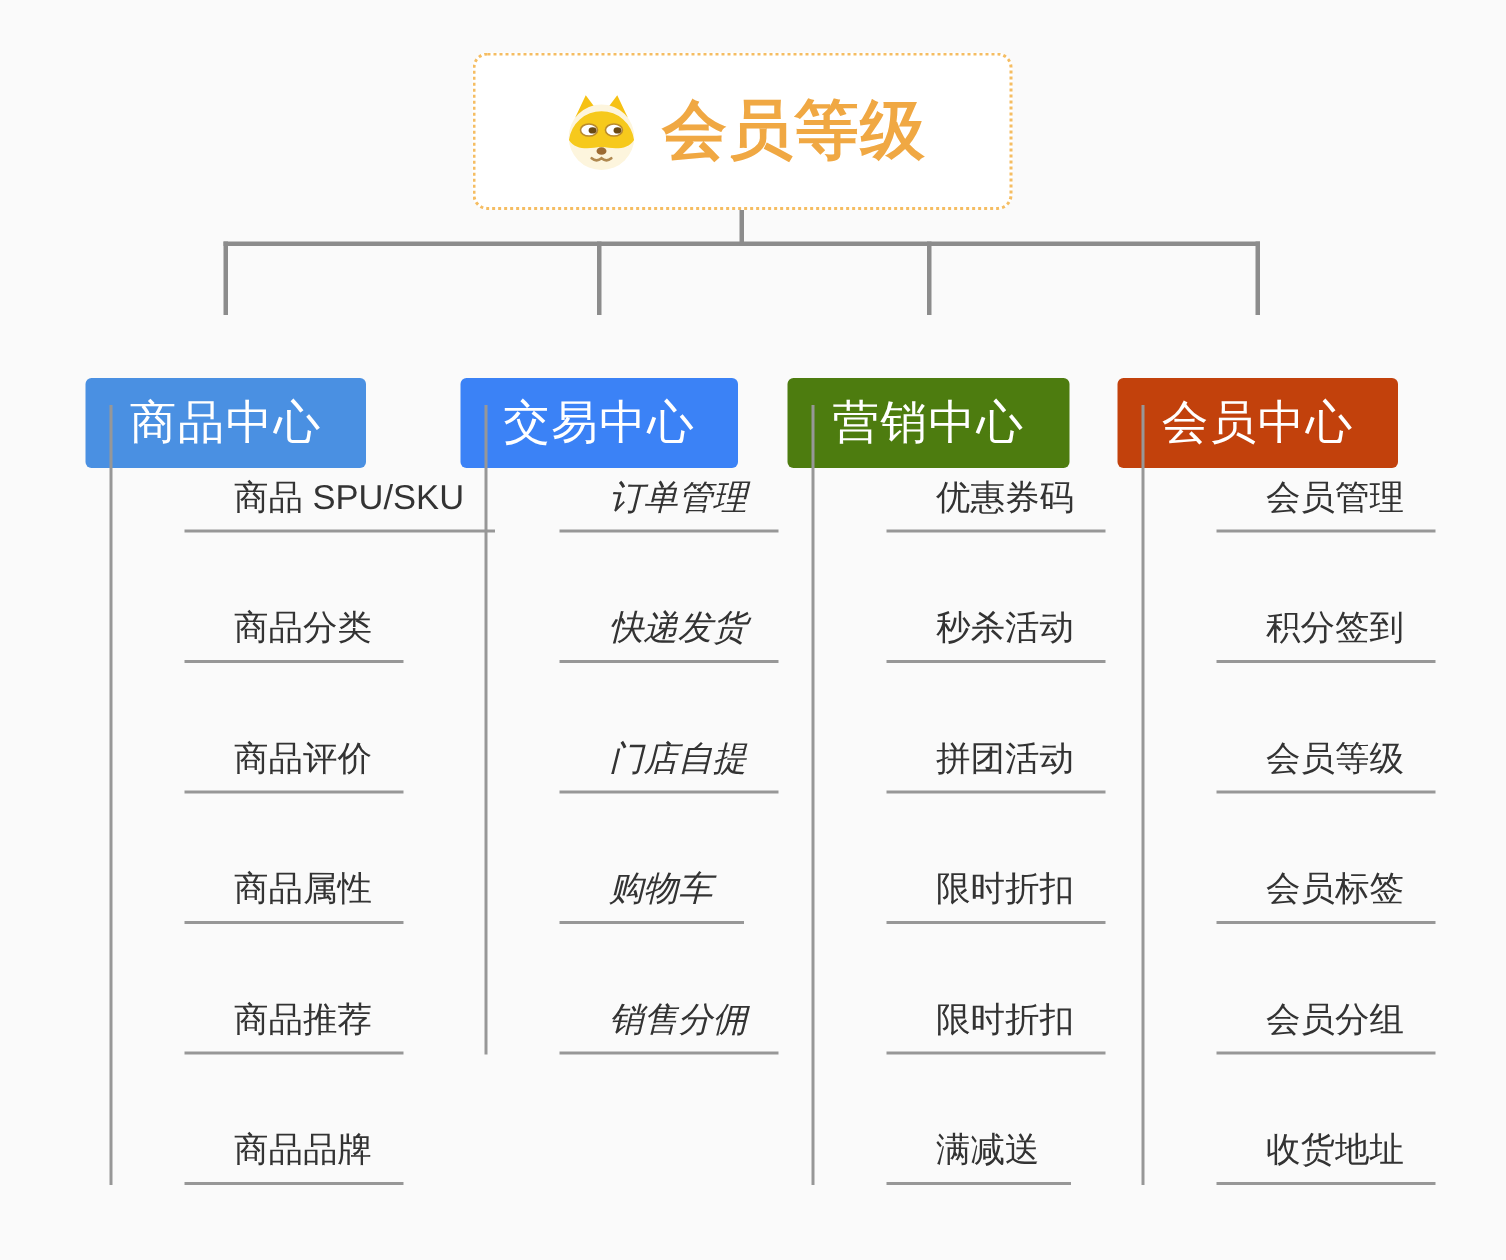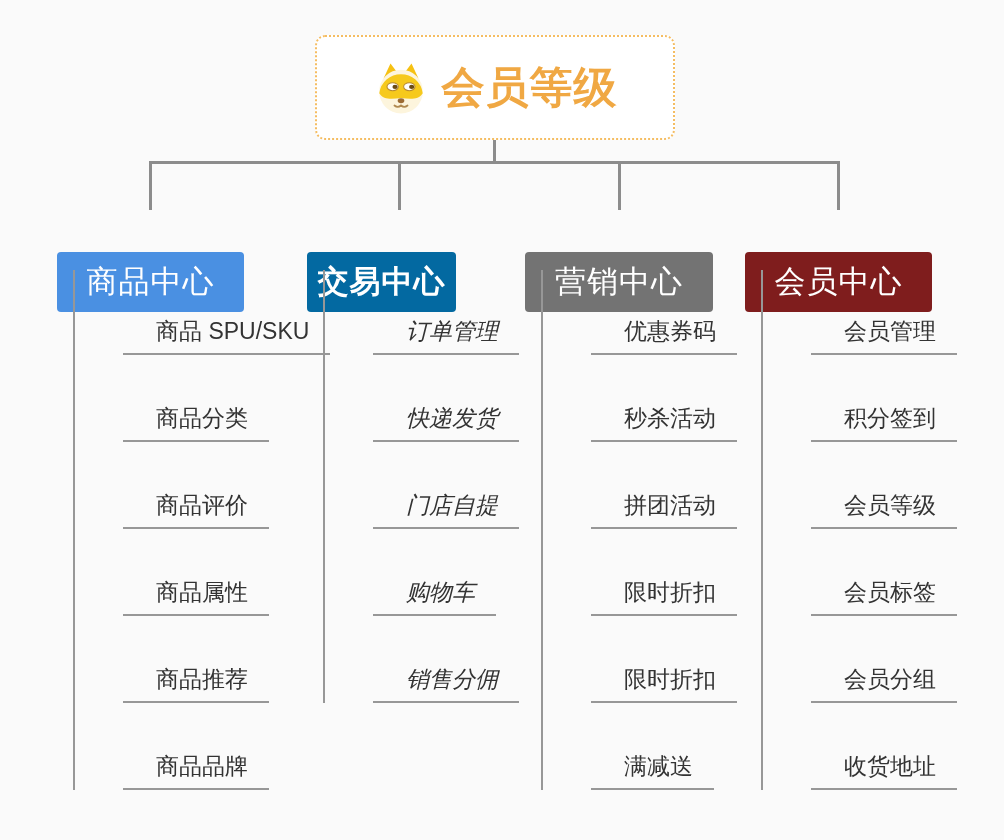--- a/index.html
+++ b/index.html
@@ -87,42 +87,42 @@
   <div class="branch-column" style="left: 73px;">
         <div class="branch-item">商品 SPU/SKU</div>
         <div class="branch-item">商品分类</div>
         <div class="branch-item">商品评价</div>
         <div class="branch-item">商品属性</div>
         <div class="branch-item">商品推荐</div>
         <div class="branch-item">商品品牌</div>
       </div>
 
   <div class="conn conn-stub" style="left: 398px;"></div>
-  <div class="branch-box" style="left: 307px; width: 149px; background: #0369a1; font-weight: bold;">交易中心</div>
+  <div class="branch-box" style="left: 307px; width: 185px; background: #3b82f6;">交易中心</div>
   <div class="branch-column" style="left: 323px; font-style: italic;">
         <div class="branch-item">订单管理</div>
         <div class="branch-item">快递发货</div>
         <div class="branch-item">门店自提</div>
         <div class="branch-item">购物车</div>
         <div class="branch-item">销售分佣</div>
       </div>
 
   <div class="conn conn-stub" style="left: 618px;"></div>
-  <div class="branch-box" style="left: 525px; width: 188px; background: #737373;">营销中心</div>
+  <div class="branch-box" style="left: 525px; width: 188px; background: #4d7c0f;">营销中心</div>
   <div class="branch-column" style="left: 541px;">
         <div class="branch-item">优惠券码</div>
         <div class="branch-item">秒杀活动</div>
         <div class="branch-item">拼团活动</div>
         <div class="branch-item">限时折扣</div>
         <div class="branch-item">限时折扣</div>
         <div class="branch-item">满减送</div>
       </div>
 
   <div class="conn conn-stub" style="left: 837px;"></div>
-  <div class="branch-box" style="left: 745px; width: 187px; background: #7f1d1d;">会员中心</div>
+  <div class="branch-box" style="left: 745px; width: 187px; background: #c2410c;">会员中心</div>
   <div class="branch-column" style="left: 761px; text-align: center;">
         <div class="branch-item">会员管理</div>
         <div class="branch-item">积分签到</div>
         <div class="branch-item">会员等级</div>
         <div class="branch-item">会员标签</div>
         <div class="branch-item">会员分组</div>
         <div class="branch-item">收货地址</div>
       </div>
 </div>
 

